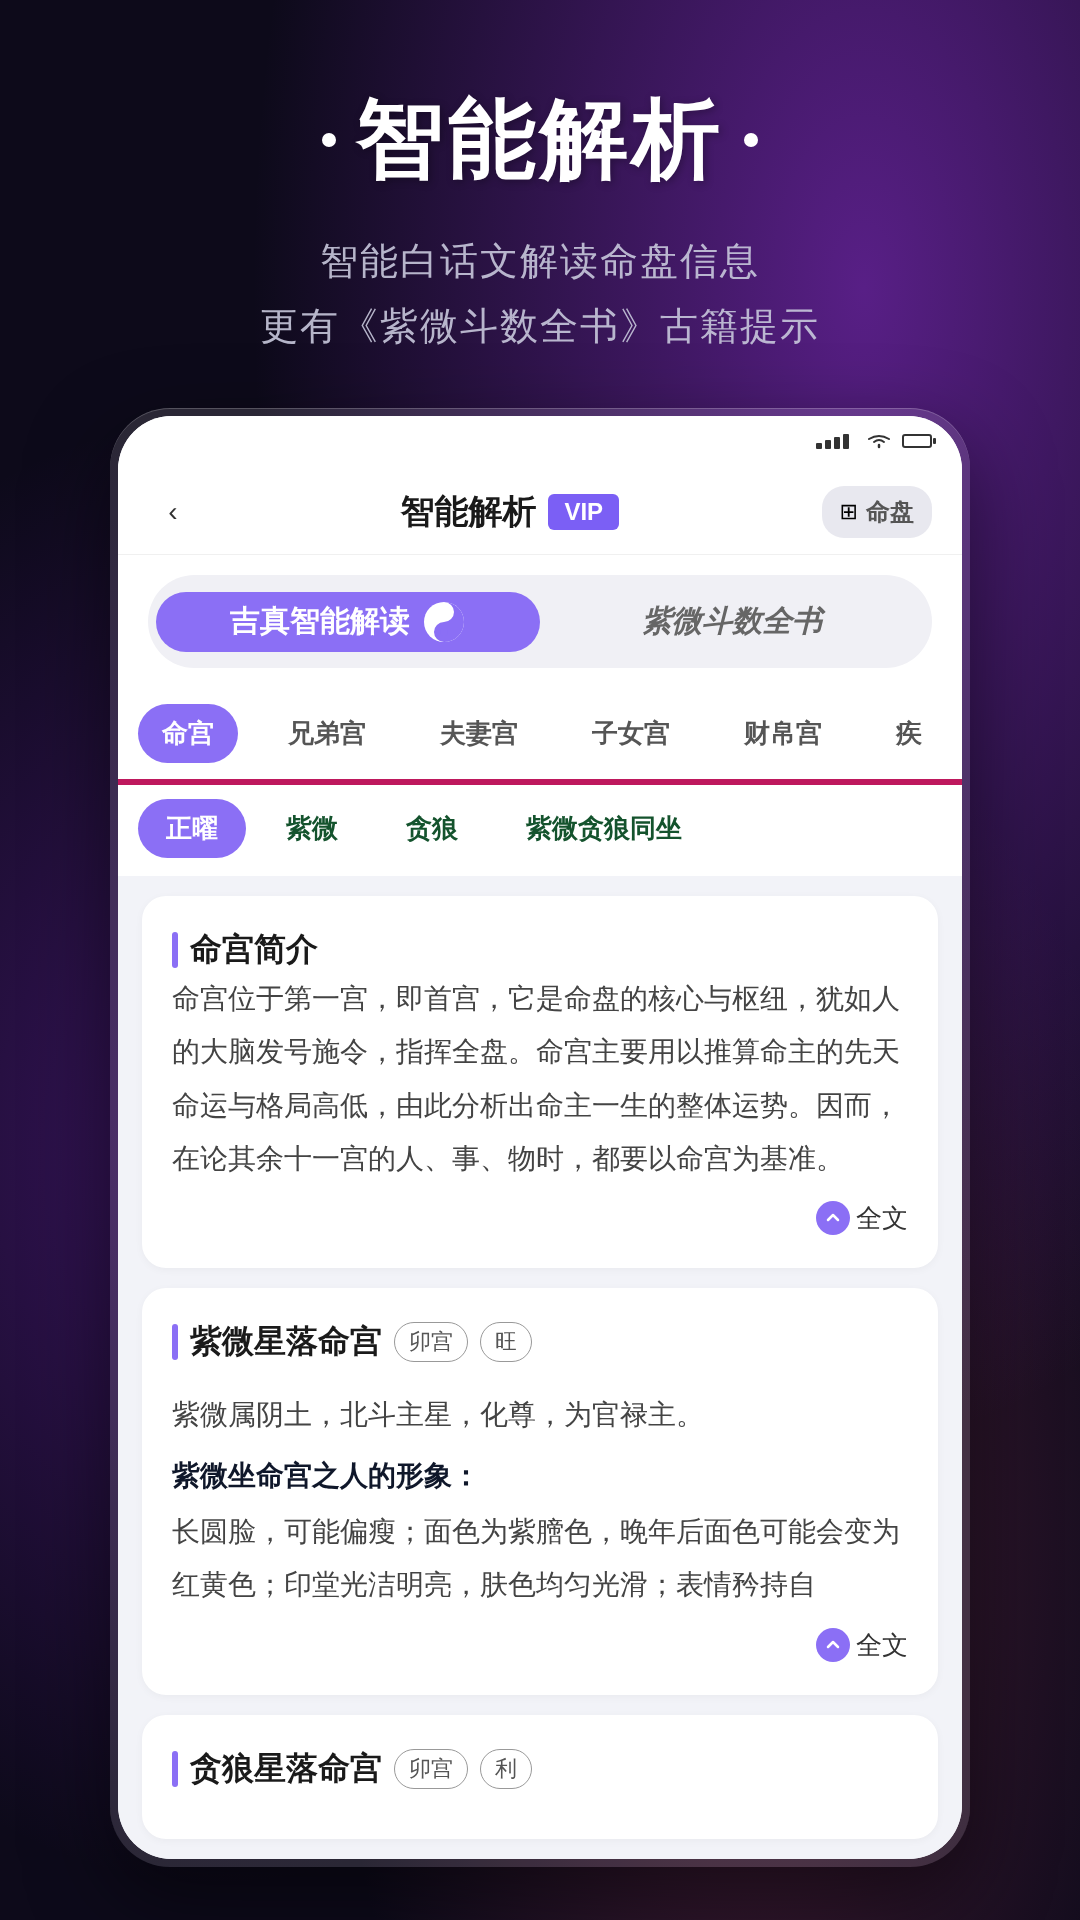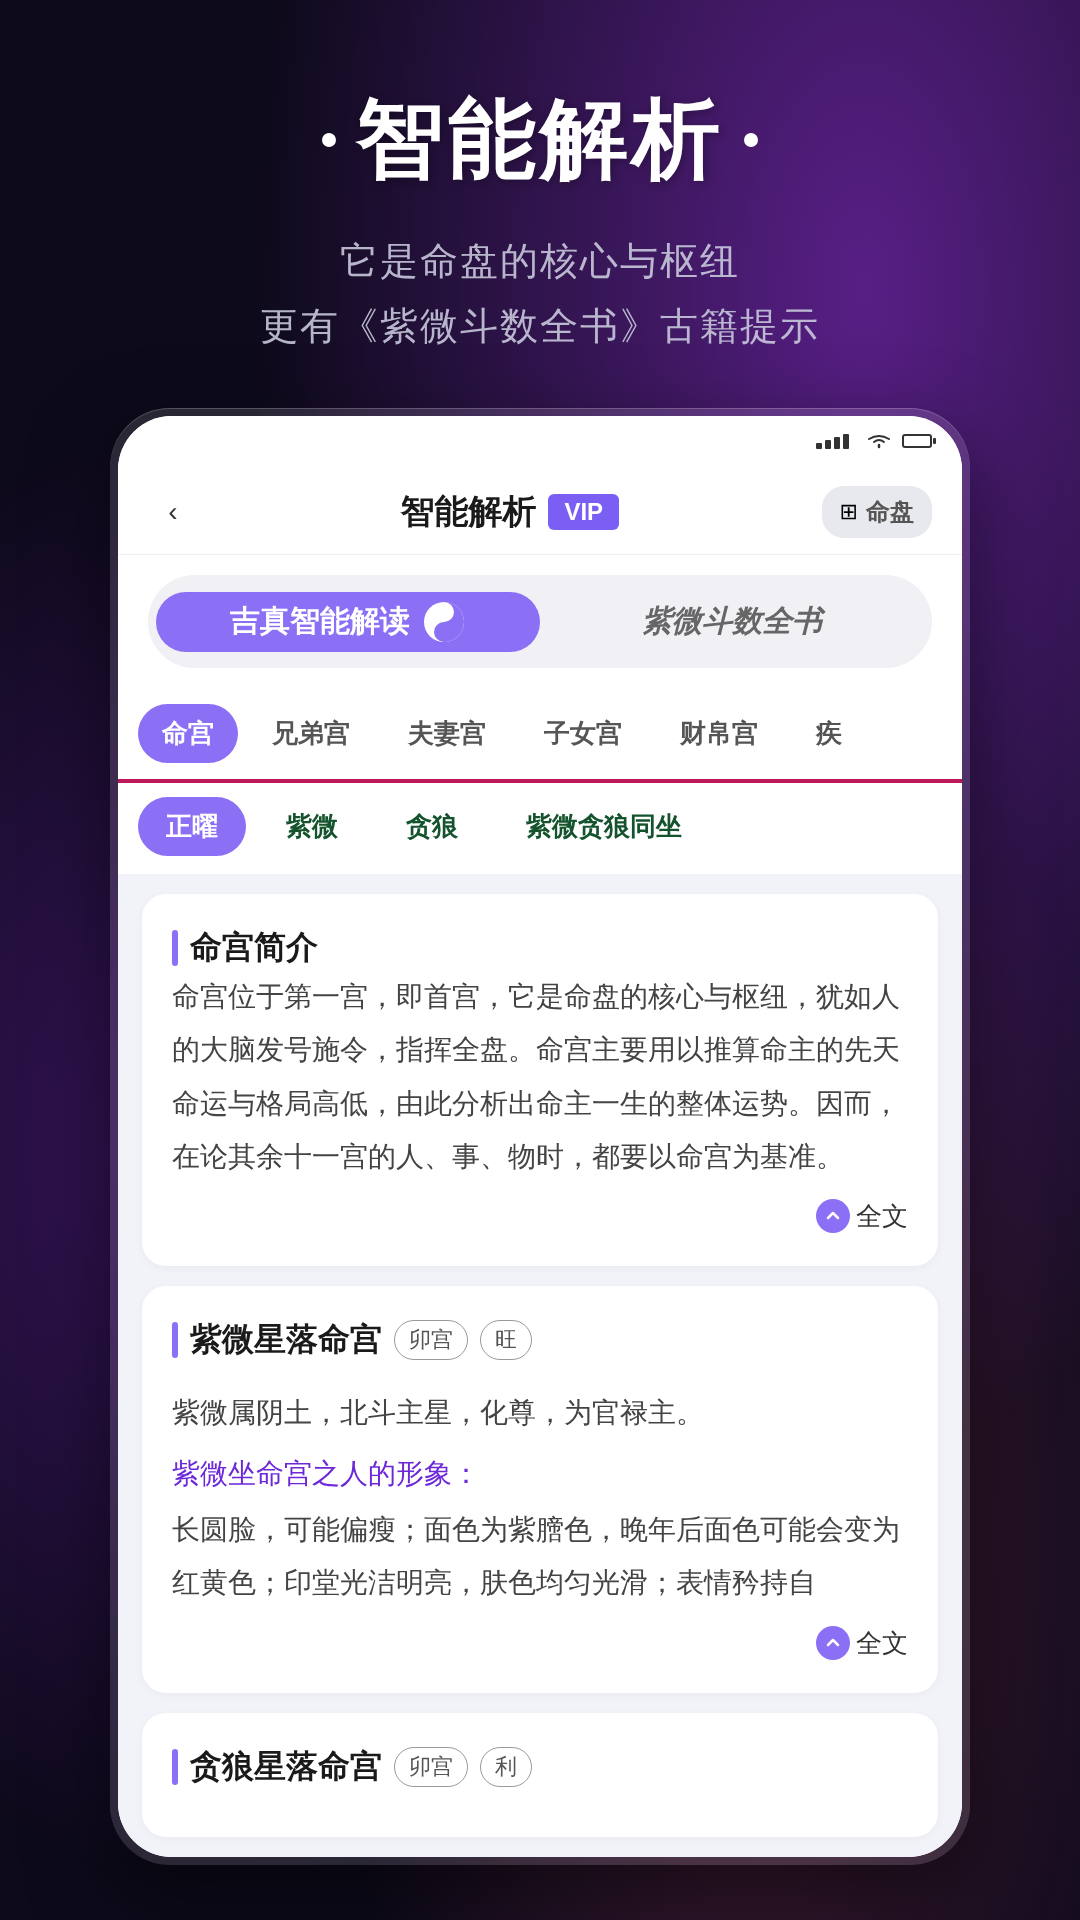--- a/index.html
+++ b/index.html
@@ -229,23 +229,23 @@
       font-size: 30px;
       font-weight: 600;
       color: #666;
     }
 
     
     .tabs-row {
       background: white;
       padding: 16px 20px;
       display: flex;
-      gap: 10px;
+      gap: 26px;
       overflow-x: hidden;
-      border-bottom: 4px solid #be185d;
+      border-bottom: 6px solid #be185d;
     }
 
     .tab-item {
       padding: 12px 24px;
       border-radius: 30px;
       font-size: 26px;
       font-weight: 600;
       cursor: pointer;
       white-space: nowrap;
       flex-shrink: 0;
@@ -366,22 +366,22 @@
     .badge {
       border: 1.5px solid #999;
       border-radius: 20px;
       padding: 4px 14px;
       font-size: 22px;
       color: #555;
     }
 
     .purple-subtitle {
       font-size: 28px;
-      color: #6d28d9;
-      font-weight: 400;
+      color: #0f172a;
+      font-weight: 700;
       margin: 16px 0 10px;
     }
 
     
     .card-partial {
       background: white;
       border-radius: 24px;
       padding: 32px 30px 24px;
       box-shadow: 0 2px 8px rgba(0,0,0,0.04);
     }
@@ -399,21 +399,21 @@
 
 <div class="content">
 
   <div class="header-section">
     <div class="title-row">
       <div class="title-dot"></div>
       <h1 class="main-title">智能解析</h1>
       <div class="title-dot"></div>
     </div>
     <p class="subtitle">
-      <span>它是命盘的核心与枢纽</span><br>
+      <span>智能白话文解读命盘信息</span><br>
       <span>更有《紫微斗数全书》古籍提示</span>
     </p>
   </div>
 
   <div class="phone-frame">
     <div class="phone-inner">
 
       <div class="status-bar">
         <div class="status-icons">
           <svg width="40" height="16" viewBox="0 0 40 16">

